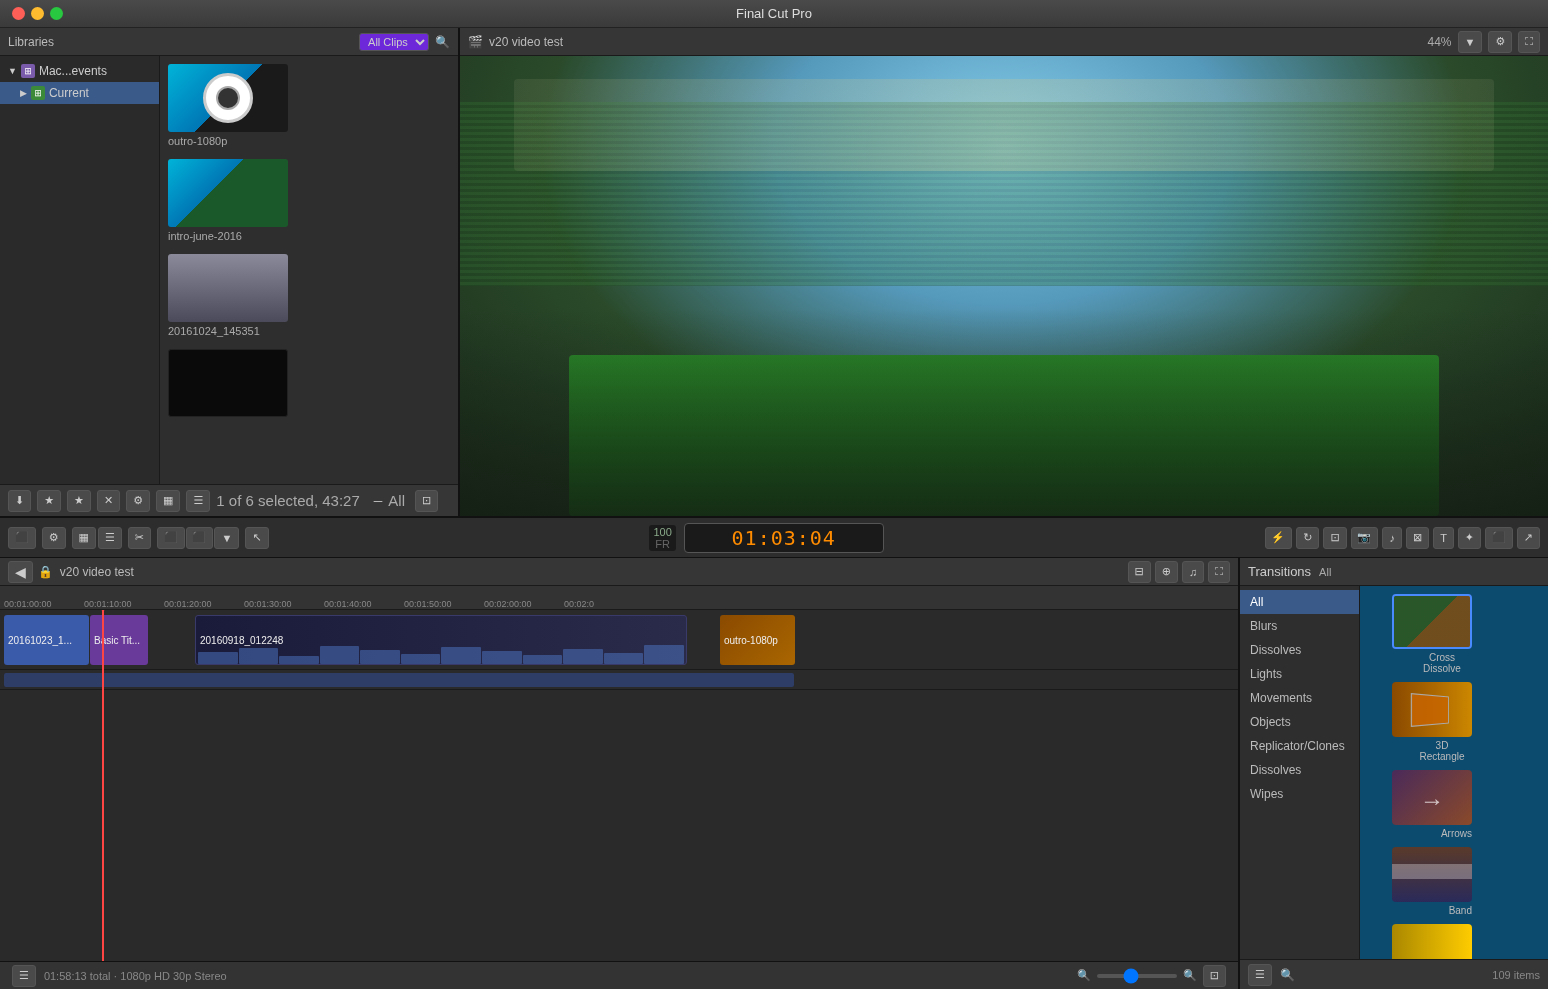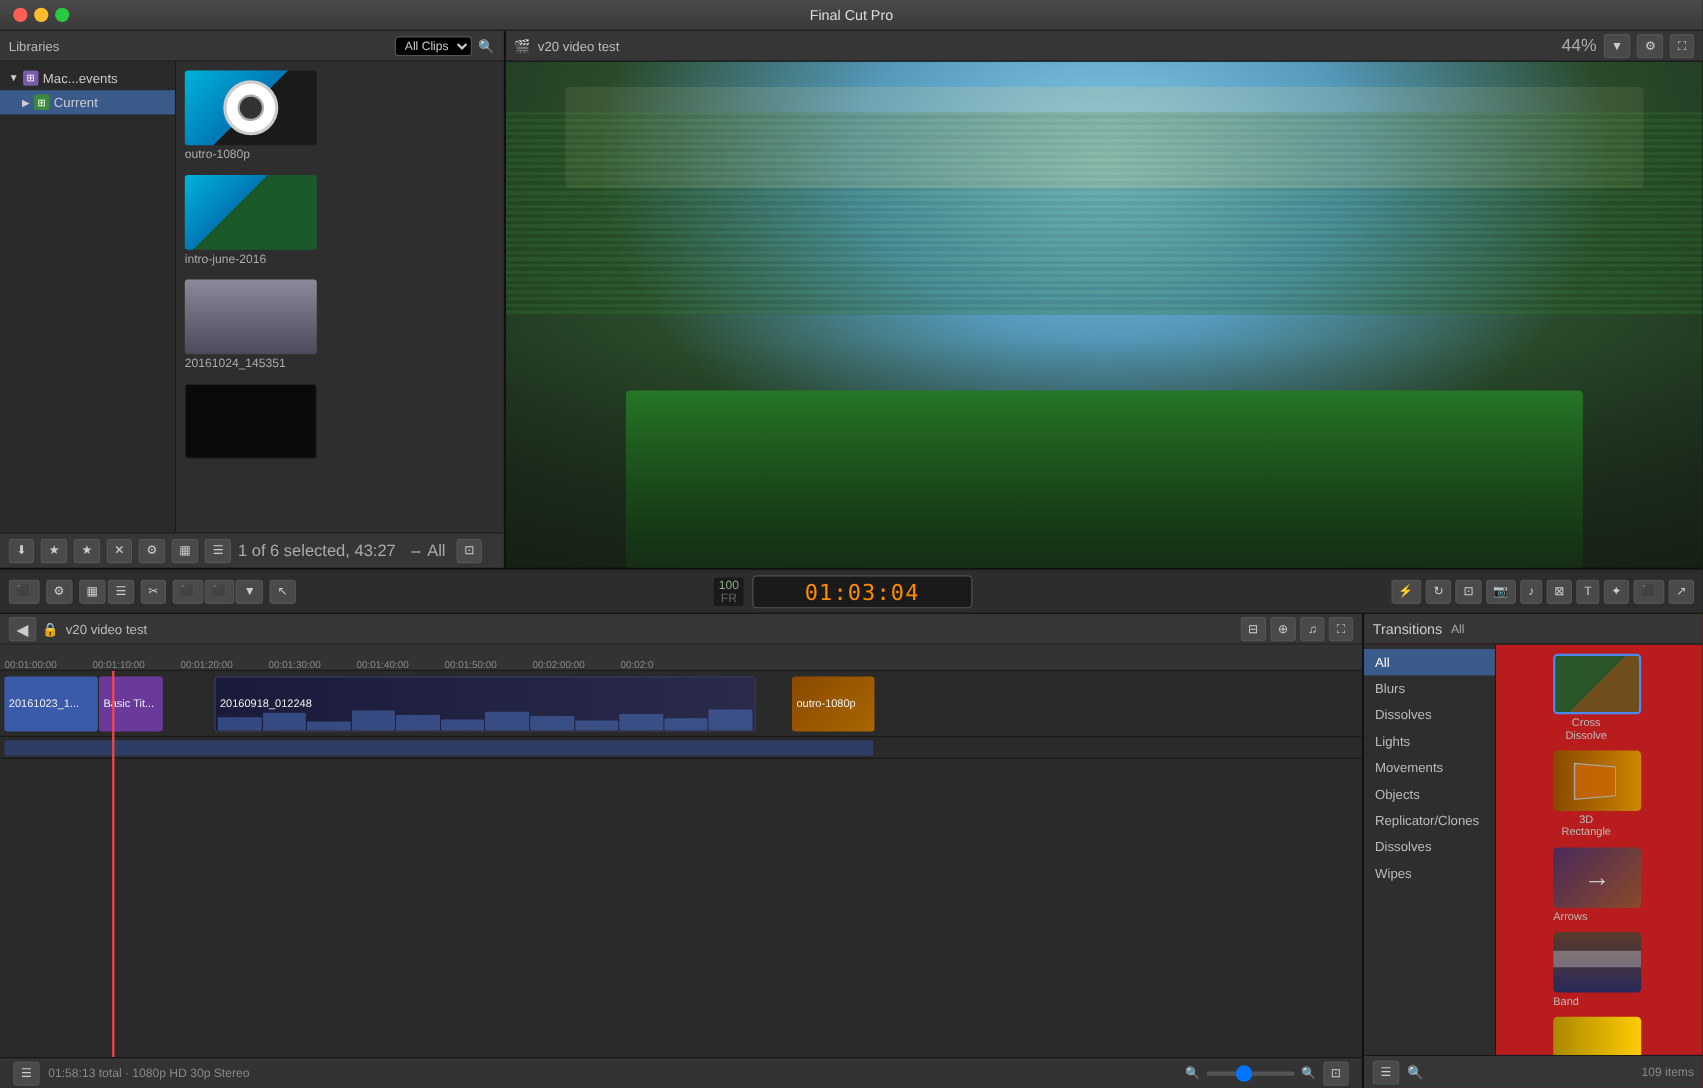--- a/index.html
+++ b/index.html
@@ -74,21 +74,21 @@
       display: flex;
       align-items: center;
       padding: 0 8px;
       gap: 8px;
       border-bottom: 1px solid #1a1a1a;
       font-size: 12px;
       color: #bbb;
     }
 
     .panel-header select {
-      background: #000000;
+      background: #6d28d9;
       border: 1px solid #555;
       color: #ccc;
       font-size: 11px;
       padding: 1px 4px;
       border-radius: 3px;
     }
 
     
     .browser-area {
       display: flex;
@@ -190,21 +190,21 @@
     }
 
     .viewer-video {
       flex: 1;
       background: #000;
       position: relative;
       overflow: hidden;
     }
 
     .viewer-percentage {
-      font-size: 16px;
+      font-size: 12px;
       color: #aaa;
       margin-left: auto;
     }
 
     
     .browser-toolbar {
       height: 32px;
       background: #363636;
       display: flex;
       align-items: center;
@@ -358,21 +358,21 @@
       width: 0;
       height: 0;
       border-left: 6px solid transparent;
       border-right: 6px solid transparent;
       border-top: 8px solid #ff4444;
     }
 
     
     .transitions-panel {
       width: 310px;
-      background: #b91c1c;
+      background: #0c4a6e;
       border-left: 2px solid #111;
       display: flex;
       flex-direction: column;
     }
 
     .trans-header {
       height: 28px;
       background: #363636;
       display: flex;
       align-items: center;
@@ -412,21 +412,21 @@
       display: flex;
       flex-wrap: wrap;
       gap: 8px;
       align-content: flex-start;
     }
 
     .trans-item {
       width: 104px;
       display: flex;
       flex-direction: column;
-      align-items: flex-start;
+      align-items: flex-end;
       cursor: pointer;
       padding-left: 44px;
     }
 
     .trans-thumb {
       width: 80px;
       height: 55px;
       border-radius: 4px;
       overflow: hidden;
       position: relative;

